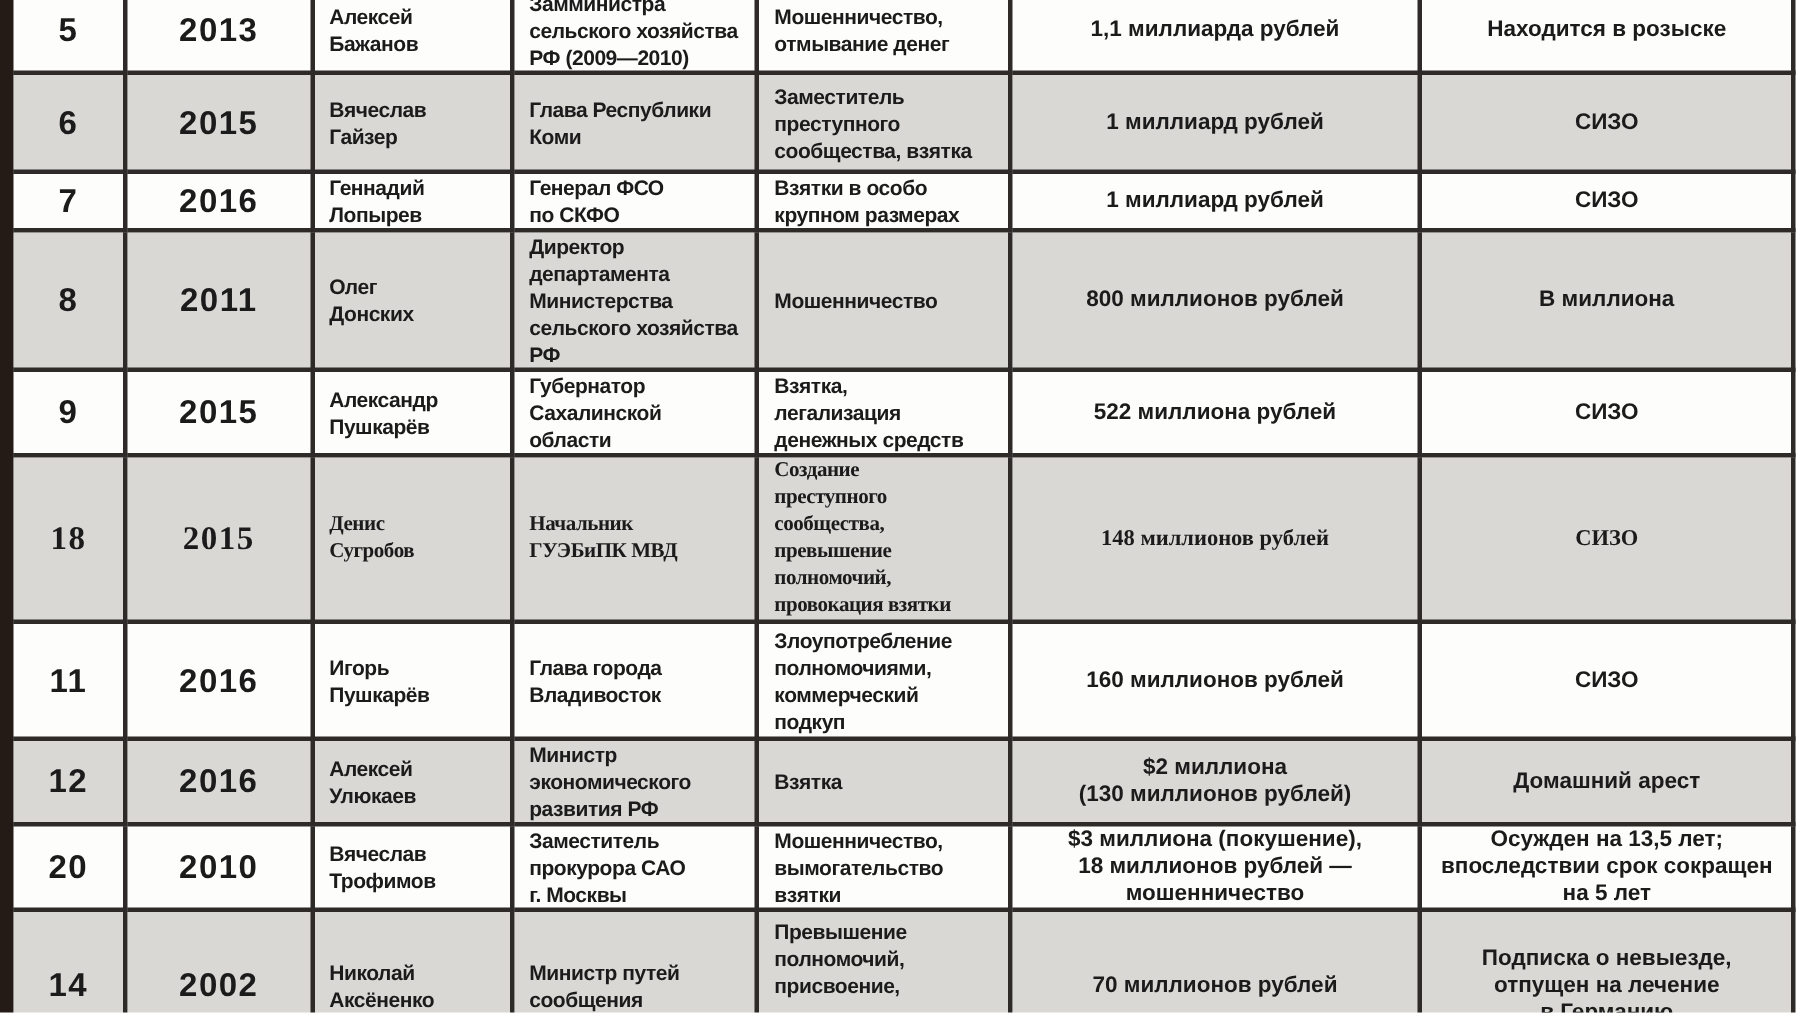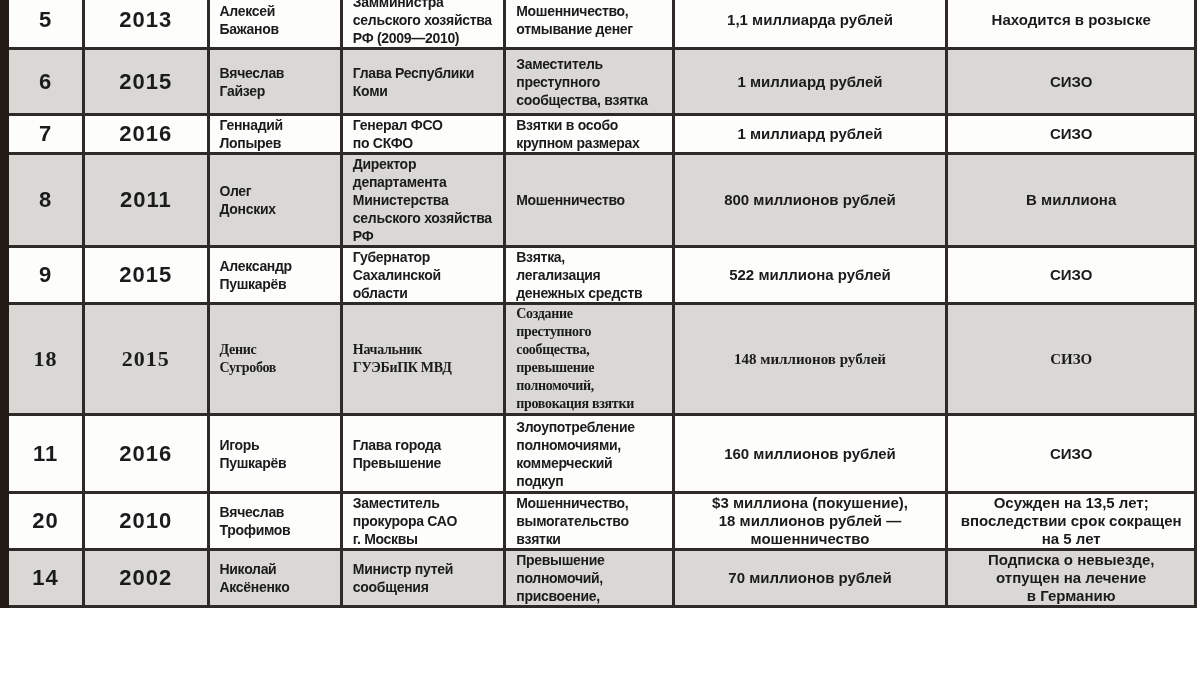--- a/index.html
+++ b/index.html
@@ -162,27 +162,40 @@
 провокация взятки</td>
     <td class="amount">148 миллионов рублей</td>
     <td class="status">СИЗО</td>
   </tr>
         <tr>
     <td class="num">11</td>
     <td class="year">2016</td>
     <td class="name">Игорь
 Пушкарёв</td>
     <td class="pos">Глава города
-Превышение</td>
+Владивосток</td>
     <td class="charges">Злоупотребление
 полномочиями,
 коммерческий
 подкуп</td>
     <td class="amount">160 миллионов рублей</td>
     <td class="status">СИЗО</td>
+  </tr>
+        <tr class="shaded">
+    <td class="num">12</td>
+    <td class="year">2016</td>
+    <td class="name">Алексей
+Улюкаев</td>
+    <td class="pos">Министр
+экономического
+развития РФ</td>
+    <td class="charges">Взятка</td>
+    <td class="amount">$2 миллиона
+(130 миллионов рублей)</td>
+    <td class="status">Домашний арест</td>
   </tr>
         <tr>
     <td class="num">20</td>
     <td class="year">2010</td>
     <td class="name">Вячеслав
 Трофимов</td>
     <td class="pos">Заместитель
 прокурора САО
 г. Москвы</td>
     <td class="charges">Мошенничество,

